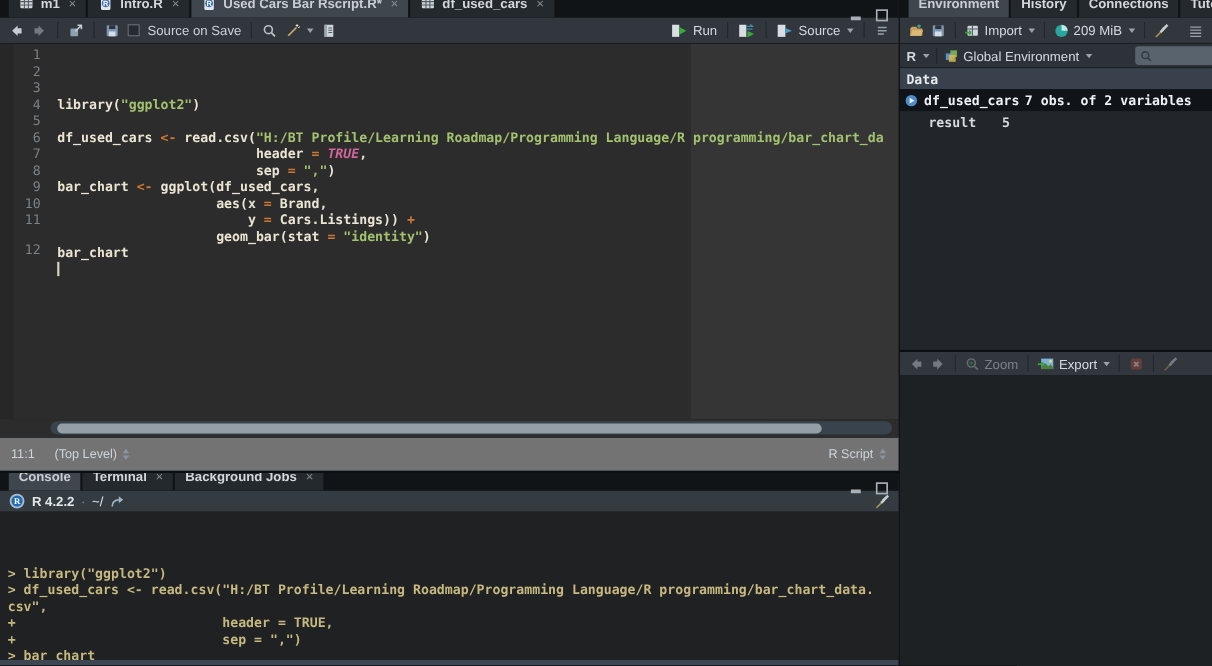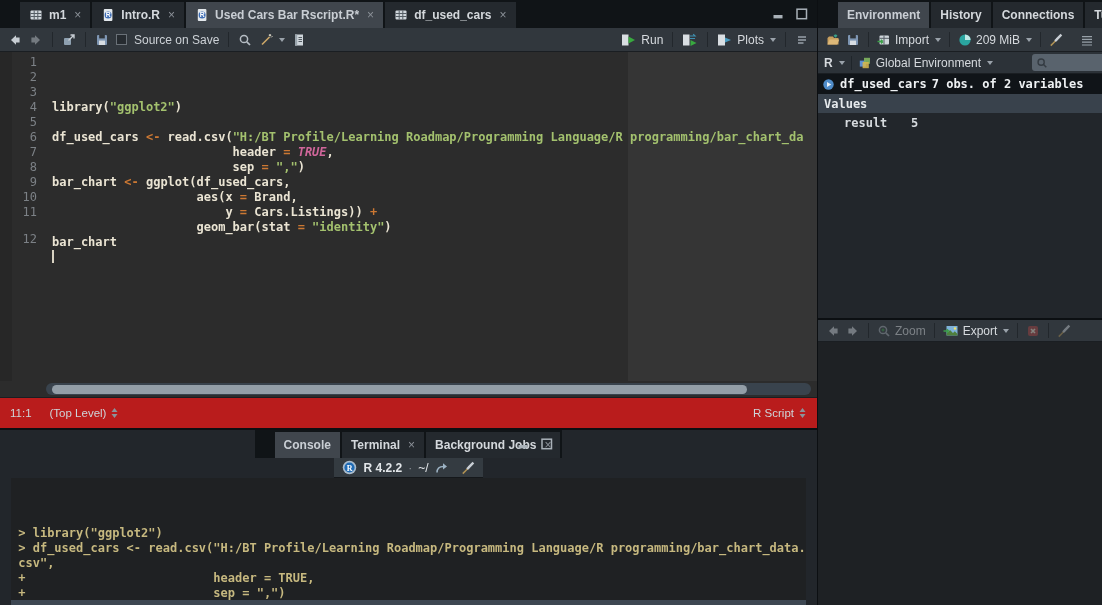--- a/index.html
+++ b/index.html
@@ -1,26 +1,26 @@
 <!DOCTYPE html>
 <html><head>
 <meta charset="utf-8">
 <style>
   * { margin:0; padding:0; box-sizing:border-box; }
   html,body { width:1102px; height:605px; overflow:hidden; background:#0c0f12; }
   .app { position:relative; width:1102px; height:605px; background:#0c0f12;
          font-family:"Liberation Sans", sans-serif; color:#d3d8dc; font-size:12px; }
   .pane { position:absolute; overflow:hidden; display:flex; flex-direction:column; background:#22262b; }
   #source-pane  { left:0;   top:0;   width:817px; height:428px; }
-  #console-pane { left:0;   top:430px; width:817px; height:175px;align-items:center; }
+  #console-pane { left:0;   top:430px; width:817px; height:175px; }
   #env-pane     { left:818px; top:0;   width:284px; height:318px; }
   #files-pane   { left:818px; top:320px; width:284px; height:285px; }
 
   
-  .tabbar { height:28px; background:#101417; display:flex; align-items:flex-end; padding-left:20px; position:relative; flex:0 0 auto; }
+  .tabbar { height:16px; background:#101417; display:flex; align-items:flex-end; padding-left:8px; position:relative; flex:0 0 auto; }
   .tab { height:26px; display:flex; align-items:center; gap:6px; padding:0 9px; margin-right:2px;
          background:#24292e; color:#d4d8dc; font-weight:700; font-size:12px; white-space:nowrap; cursor:default; }
   .tab.active { background:#40464d; color:#c9ced4; }
   .tab .close { color:#8b9198; font-size:12px; font-weight:400; margin-left:2px; }
   .icon { display:inline-flex; width:14px; height:14px; flex:0 0 auto; }
   .icon svg { width:100%; height:100%; }
   .winctl { position:absolute; right:8px; top:8px; display:flex; gap:8px; align-items:center; }
   .winctl .icon { width:15px; height:12px; }
 
   
@@ -45,21 +45,21 @@
   .tk-p { color:#eae4d3; }
   .tk-s { color:#a3c16e; }
   .tk-o { color:#cc7833; }
   .tk-k { color:#d0669a;font-style:italic; }
   .cursor { display:inline-block; width:2px; height:13px; background:#d8d2c2; vertical-align:text-top; }
 
   .hscroll { height:16px; background:#2c2c2c; position:relative; flex:0 0 auto; }
   .hs-track { position:absolute; left:46px; right:6px; top:2px; height:12px; background:#39434d; border-radius:6px; }
   .hs-thumb { position:absolute; left:6px; width:695px; top:1.5px; height:9px; background:#939ea7; border-radius:5px; }
 
-  .statusbar { height:24px; background:#b91c1c; border-top:1px solid #1a1e22; display:flex; align-items:center;
+  .statusbar { height:24px; background:#737373; border-top:1px solid #1a1e22; display:flex; align-items:center;
                padding:15px 10px; gap:18px; color:#ced4d9; font-size:11.5px; flex:0 0 auto; }
   .statusbar .grow { flex:1; }
   .st-item { display:flex; align-items:center; gap:4px; }
 
   
   .verbar { height:20px; background:#343b41; border-bottom:1px solid #15181b; display:flex; align-items:center;
             gap:6px; padding:0 8px; font-size:12px; color:#e3e7ea; font-weight:700; flex:0 0 auto; }
   .verbar .dot { color:#8b9198; font-weight:400; }
   .verbar .spacer { flex:1; }
   .console-body { flex:1; background:#1f2123; font-family:"DejaVu Sans Mono", monospace; font-size:12px;
@@ -218,21 +218,21 @@
           </svg>
         </span>
       <span class="sep"></span>
       <span class="tbtn">
         <span class="icon" id="i-srcdoc" style="width:16px">
             <svg viewBox="0 0 16 14">
               <rect x="1" y="1.5" width="7" height="11" fill="#d9dee2"></rect>
               <path d="M8 4.5v5l6-2.5z" fill="#4a9bbf"></path>
             </svg>
           </span>
-        <span>Plots</span>
+        <span>Source</span>
         <span class="caret"></span>
       </span>
       <span class="sep"></span>
       <span class="icon" id="i-outline">
           <svg viewBox="0 0 14 14">
             <path d="M3 4h8M3 7h8M3 10h5.5" stroke="#98a1a9" stroke-width="1.4"></path>
           </svg>
         </span>
     </div>
     <div class="editor">
@@ -428,31 +428,31 @@
       <span class="searchbox">
         <span class="icon" id="i-search2" style="width:12px;height:12px">
             <svg viewBox="0 0 14 14">
               <circle cx="6" cy="6" r="3.6" fill="none" stroke="#343b42" stroke-width="1.6"></circle>
               <path d="M8.8 8.8 12 12" stroke="#343b42" stroke-width="1.8"></path>
             </svg>
           </span>
       </span>
     </div>
     <div id="env-sections" style="display:flex;flex-direction:column">
+        <div class="env-section-header">Data</div>
         <div class="env-row selected">
           <span class="icon" style="width: 13px; height: 13px;">
             <svg viewBox="0 0 14 14">
               <circle cx="7" cy="7" r="5.6" fill="#4f8cc9"></circle>
               <path d="M5.4 4.2 10 7 5.4 9.8z" fill="#eaf1f8"></path>
             </svg>
           </span>
           <span>df_used_cars</span>
           <span>7 obs. of 2 variables</span>
         </div>
-        <div class="env-section-header">Values</div>
         <div class="env-row">
           <span class="v-name">result</span>
           <span class="v-val">5</span>
         </div>
       </div>
     <div class="env-filler"></div>
   </div>
 
   <div class="pane" id="files-pane">
     <div class="toolbar" style="height:22px;gap:6px">

